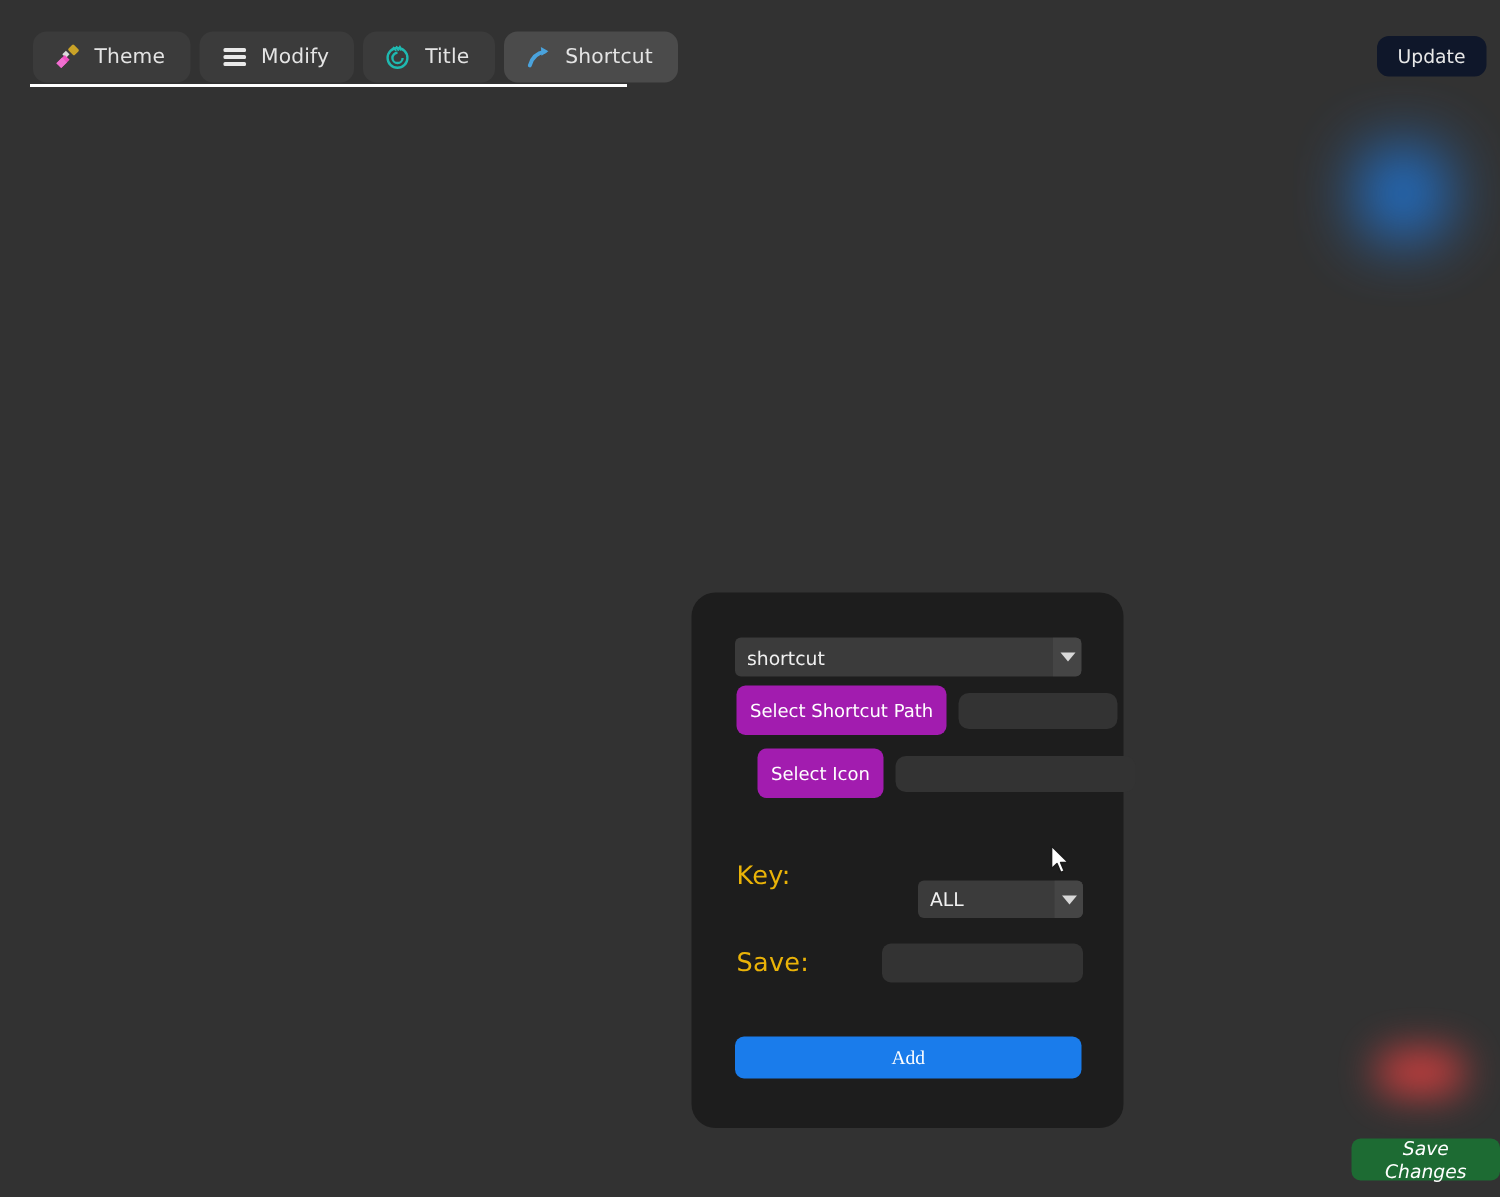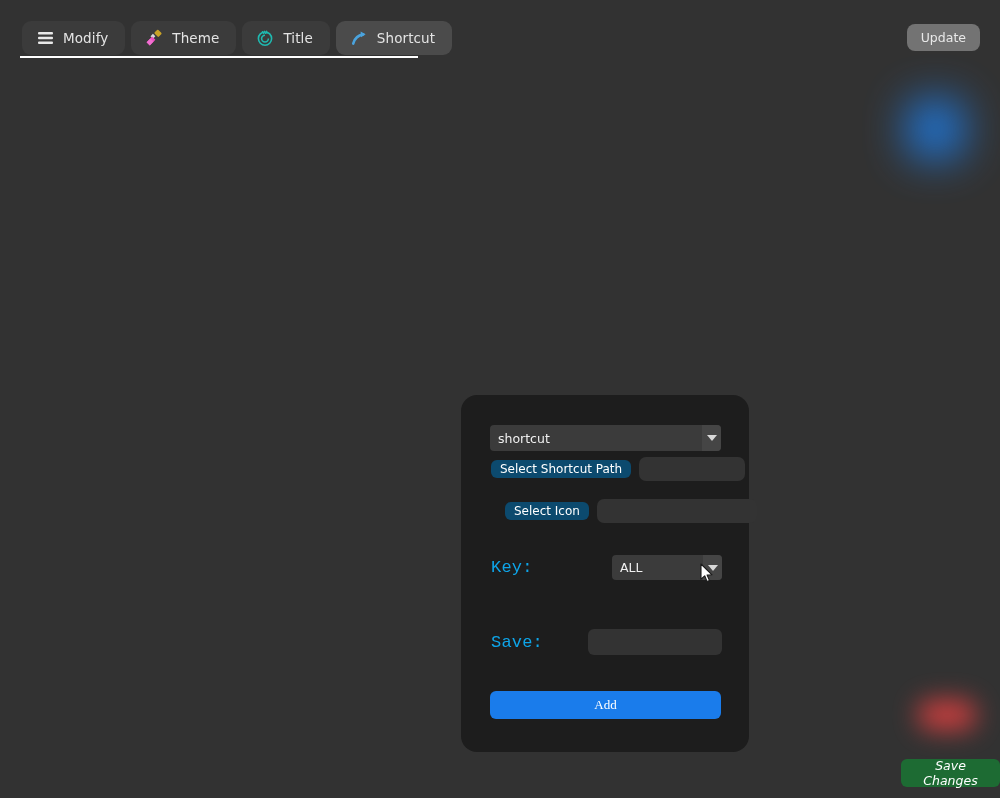--- a/index.html
+++ b/index.html
@@ -65,26 +65,26 @@
     position: absolute;
     left: 20px;
     top: 56px;
     width: 398px;
     height: 2px;
     background: #ffffff;
   }
 
   .update-btn {
     position: absolute;
-    right: 20px;
+    right: 9px;
     top: 24px;
     height: 27px;
     padding: 0 14px;
     border-radius: 8px;
-    background: #737373;
+    background: #0f172a;
     border: none;
     color: #e8e8e8;
     font-size: 12.5px;
     font-family: inherit;
     cursor: pointer;
     display: flex;
     align-items: center;
   }
 
   
@@ -168,31 +168,32 @@
   }
 
   .combo-type {
     left: 29px;
     top: 30px;
     width: 231px;
   }
   .combo-key {
     width: 110px;
     height: 25px;
+    margin-top: 32px;
   }
 
   
   .pill {
-    background: #0c4a6e;
+    background: #a21caf;
     color: #ffffff;
     border: none;
     border-radius: 6px;
     font-size: 12px;
     font-family: inherit;
-    height: 18px;
+    height: 33px;
     padding: 0 9px;
     cursor: pointer;
     display: flex;
     align-items: center;
     white-space: nowrap;
   }
 
   .textbox {
     background: #333333;
     border: none;
@@ -210,24 +211,23 @@
   .tb-path  { width: 106px; }
 
   .row-icon { left: 44px; top: 104px; gap: 8px; }
   .tb-icon  { width: 160px; }
 
   .row-key  { left: 30px; top: 160px; width: 231px; justify-content: space-between; }
   .row-title{ left: 30px; top: 234px; width: 231px; justify-content: space-between; }
 
   .field-label {
     font-size: 17px;
-    color: #0ea5e9;
+    color: #eab308;
     font-weight: 400;
     letter-spacing: .2px;
-    font-family: Liberation Mono, monospace;
   }
   .tb-title { width: 134px; height: 26px; border-radius: 6px; }
 
   .add-btn {
     position: absolute;
     left: 29px;
     top: 296px;
     width: 231px;
     height: 28px;
     background: #1a7ceb;
@@ -267,46 +267,46 @@
     height: 21px;
     pointer-events: none;
   }
 </style>
 </head>
 <body>
 
 <div class="tabbar">
 
   <div class="tabs">
-
-    <div class="tab">
-      <span class="tab-icon">
-        <svg width="17" height="14" viewBox="0 0 17 14">
-          <rect x="1" y="1" width="15" height="2.6" rx="1" fill="#e9e9e9"></rect>
-          <rect x="1" y="5.7" width="15" height="2.6" rx="1" fill="#e9e9e9"></rect>
-          <rect x="1" y="10.4" width="15" height="2.6" rx="1" fill="#e9e9e9"></rect>
-        </svg>
-      </span>
-      <span class="tab-label">Modify</span>
-    </div>
 
     <div class="tab">
       <span class="tab-icon">
         <svg width="18" height="18" viewBox="0 0 18 18">
           <rect x="10.2" y="1.6" width="6" height="5.2" rx="1" transform="rotate(45 13 4)" fill="#c9a227"></rect>
           <rect x="6.2" y="5.6" width="3.4" height="3.4" transform="rotate(45 8 7.3)" fill="#d9d9d9"></rect>
           <path d="M7.2 7.6 L10.4 10.8 L4.8 16.4 L1.6 13.2 Z" fill="#ef4ec0"></path>
           <path d="M5.4 9.4 L8.6 12.6 L4.8 16.4 L1.6 13.2 Z" fill="#f06fd0"></path>
         </svg>
       </span>
       <span class="tab-label">Theme</span>
     </div>
 
     <div class="tab">
       <span class="tab-icon">
+        <svg width="17" height="14" viewBox="0 0 17 14">
+          <rect x="1" y="1" width="15" height="2.6" rx="1" fill="#e9e9e9"></rect>
+          <rect x="1" y="5.7" width="15" height="2.6" rx="1" fill="#e9e9e9"></rect>
+          <rect x="1" y="10.4" width="15" height="2.6" rx="1" fill="#e9e9e9"></rect>
+        </svg>
+      </span>
+      <span class="tab-label">Modify</span>
+    </div>
+
+    <div class="tab">
+      <span class="tab-icon">
         <svg width="18" height="18" viewBox="0 0 18 18">
           <circle cx="9" cy="9.6" r="6.6" fill="none" stroke="#1fb9b0" stroke-width="1.6"></circle>
           <path d="M12.4 9.6a3.4 3.4 0 1 1-3.4-3.4" fill="none" stroke="#1fb9b0" stroke-width="1.6"></path>
           <path d="M8.4 2.2 l1.1 2.2 M10.6 2.0 l.4 2.3 M6.4 2.6 l1.4 2.0" stroke="#1fb9b0" stroke-width="1.2" stroke-linecap="round"></path>
         </svg>
       </span>
       <span class="tab-label">Title</span>
     </div>
 
     <div class="tab active">

